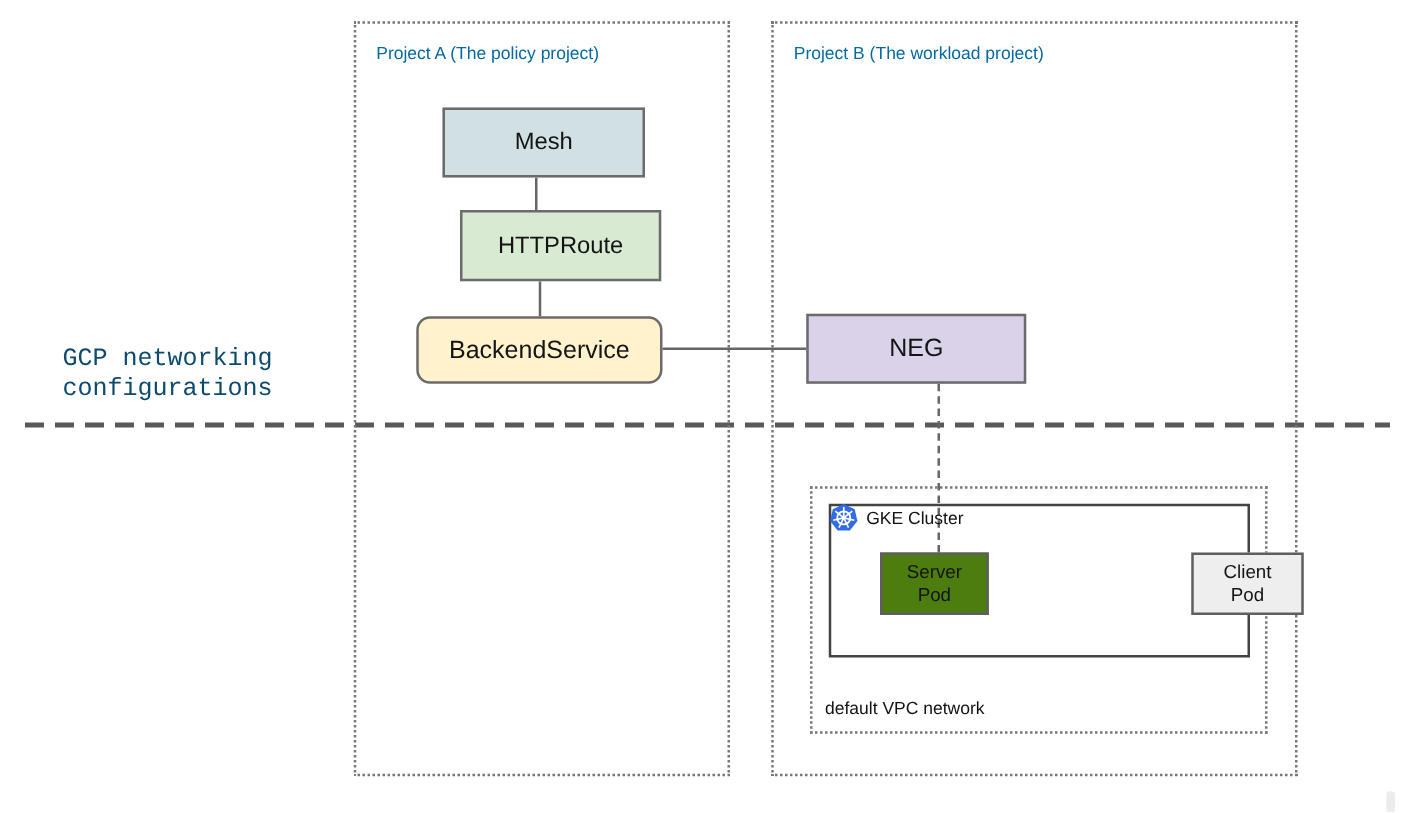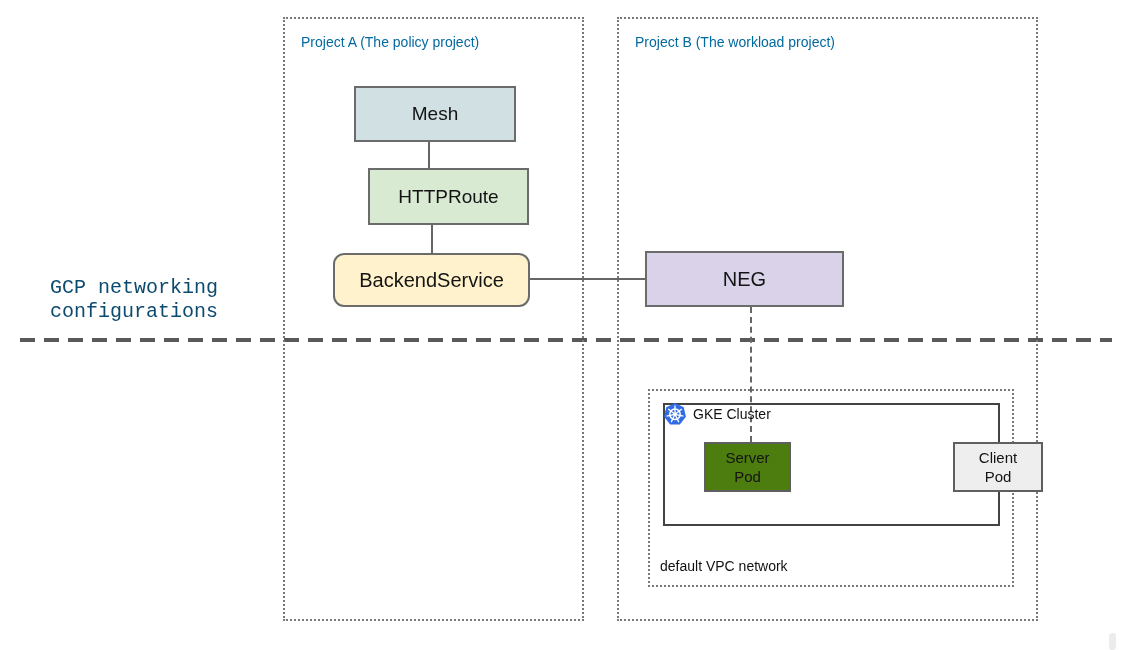--- a/index.html
+++ b/index.html
@@ -34,21 +34,21 @@
     display: flex;
     align-items: center;
     justify-content: center;
     font-size: 19px;
     color: #141414;
     text-align: center;
   }
   #node-mesh           { left: 354px; top:  86px; width: 162px; height: 56px; }
   #node-httproute      { left: 352px; top: 168px; width: 161px; height: 57px; margin-left: 16px; }
   #node-backendservice { left: 333px; top: 253px; width: 197px; height: 54px; font-size: 20px; border-radius: 11px; }
-  #node-neg            { left: 645px; top: 251px; width: 199px; height: 56px; font-size: 20px; }
+  #node-neg            { left: 645px; top: 251px; width: 176px; height: 56px; font-size: 20px; }
 
   
   .conn-v { position: absolute; width: 0; border-left: 2px solid #666666; }
   .conn-h { position: absolute; height: 0; border-top: 2px solid #666666; }
   .conn-dashed { position: absolute; width: 0; border-left: 2px dashed #666666; z-index: 5; }
   #conn-mesh-httproute { left: 428px; top: 142px; height: 26px; }
   #conn-httproute-bs   { left: 431px; top: 225px; height: 28px; }
   #conn-bs-neg         { left: 530px; top: 278px; width: 115px; }
   #conn-neg-cluster    { left: 750px; top: 307px; height: 135px; }
 

